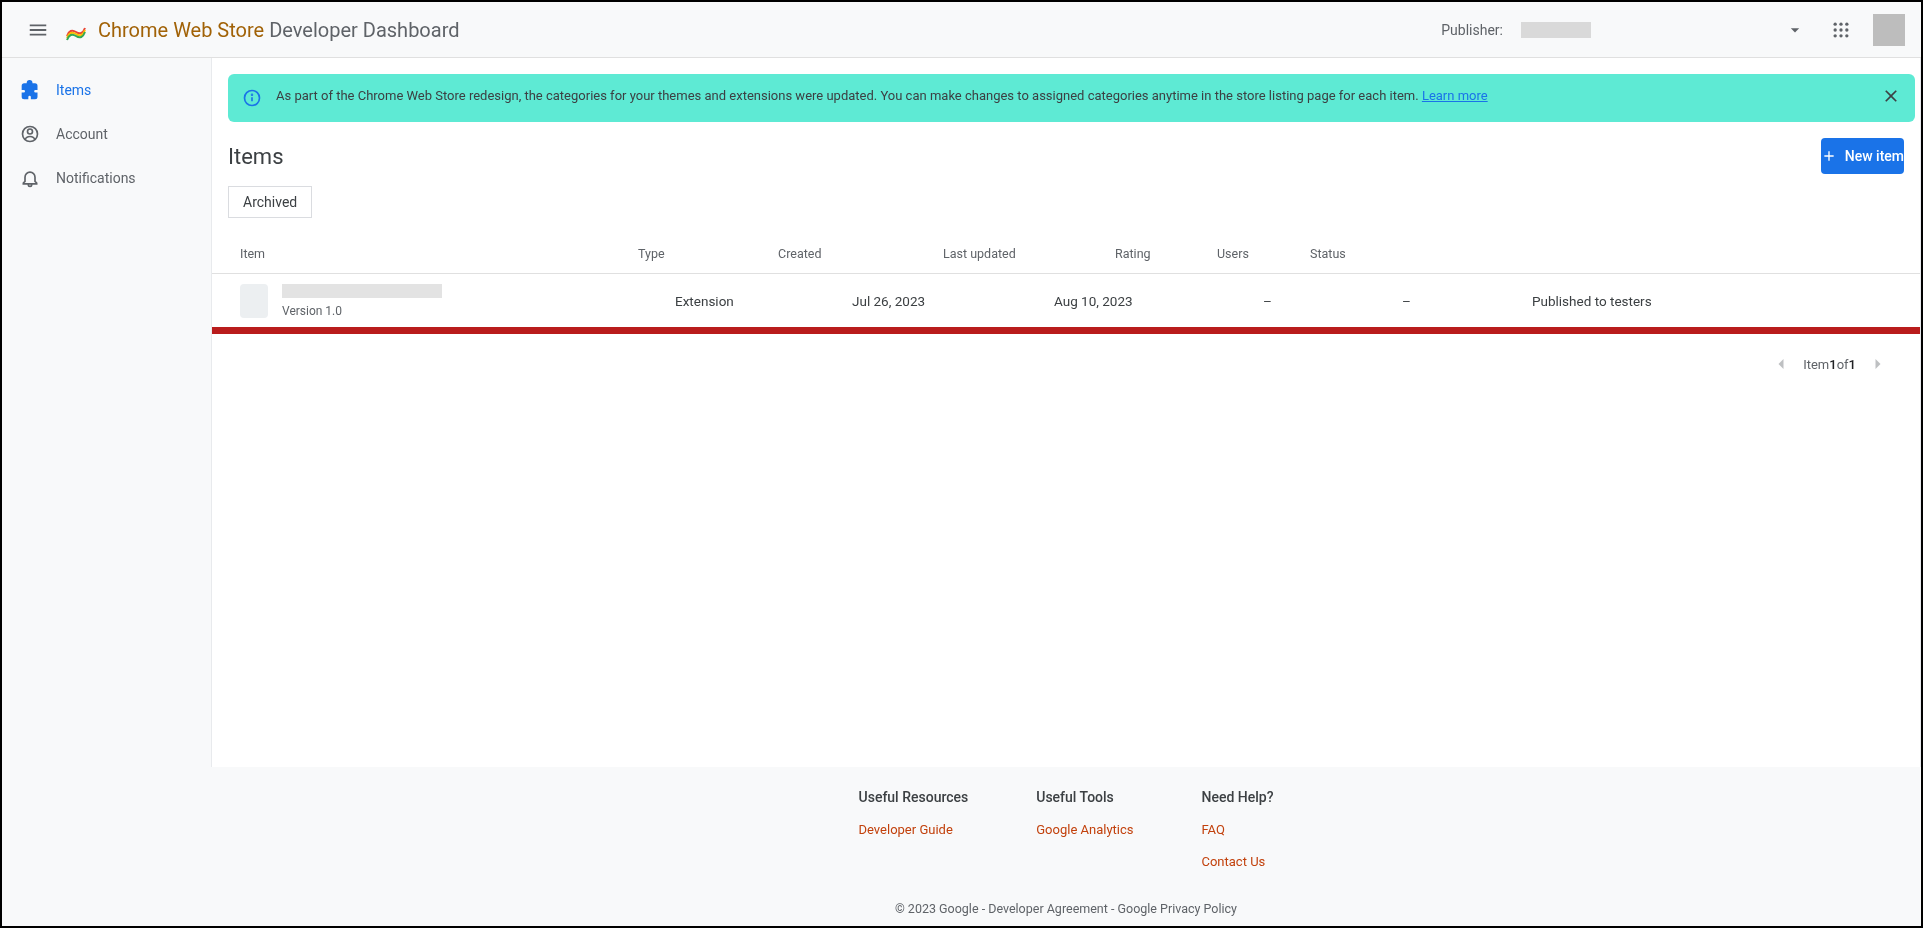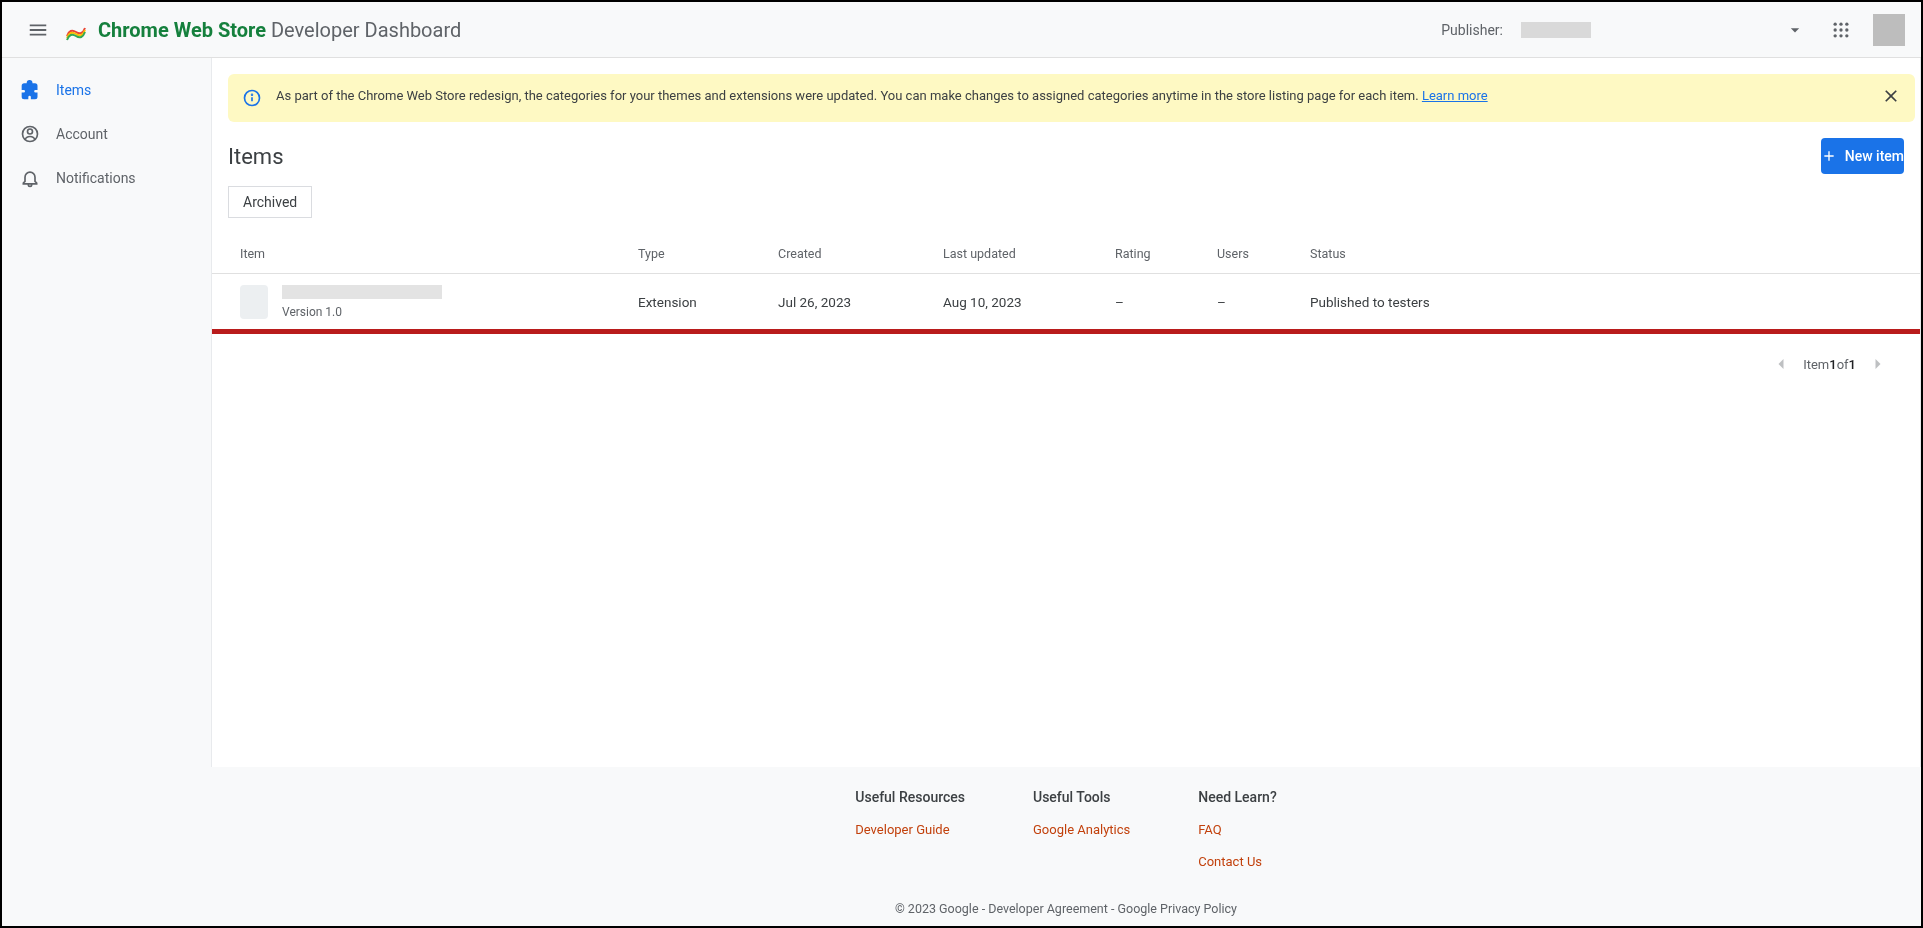--- a/index.html
+++ b/index.html
@@ -19,21 +19,21 @@
   background: #f8f9fa;
   display: flex;
   align-items: center;
   padding: 0 16px;
   border-bottom: 1px solid #e0e0e0;
 }
 .menu-btn { width: 40px; height: 40px; display: flex; align-items: center; justify-content: center; cursor: pointer; border-radius: 50%; }
 .logo { width: 24px; height: 24px; margin-left: 6px; margin-right: 10px; display: flex; align-items: center; justify-content: center; }
 .logo svg { width: 24px; height: 24px; }
 .brand { font-size: 20px; color: #5f6368; font-weight: 400; }
-.brand .bold { color: #15803d; font-weight: 700; }
+.brand .bold { color: #a16207; font-weight: 400; }
 .header-spacer { flex: 1; }
 .publisher-label { color: #5f6368; font-size: 14px; margin-right: 10px; }
 .publisher-val { display: inline-block; width: 70px; height: 16px; background: #d9d9d9; vertical-align: middle; margin-right: 4px; }
 .publisher-dropdown { padding: 6px 8px; cursor: pointer; display: flex; align-items: center; }
 .header-icon { width: 40px; height: 40px; display: flex; align-items: center; justify-content: center; cursor: pointer; margin-left: 8px; border-radius: 50%; }
 .avatar { width: 32px; height: 32px; background: #bdbdbd; margin-left: 12px; }
 
 .layout { display: flex; height: calc(100% - 56px); position: relative; justify-content: flex-end; }
 .sidebar { width: 209px; padding-top: 10px; background: #f8f9fa; }
 .side-item { display: flex; align-items: center; height: 44px; padding-left: 18px; cursor: pointer; color: #5f6368; font-size: 14px; border-radius: 0 22px 22px 0; margin-right: 8px; }
@@ -46,21 +46,21 @@
   background: #fff;
   border-left: 1px solid #e8eaed;
   border-right: 1px solid #e8eaed;
   padding: 16px 0 0 0;
   display: flex;
   flex-direction: column;
   min-height: 570px;
 }
 .banner {
   margin: 0 5px 16px 16px;
-  background: #fef9c3;
+  background: #5eead4;
   border-radius: 6px;
   padding: 14px 44px 14px 14px;
   display: flex;
   align-items: flex-start;
   color: #3c4043;
   font-size: 13px;
   position: relative;
 }
 .banner .info-ic { margin-right: 14px; flex-shrink: 0; }
 .banner a { color: #1a73e8; text-decoration: underline; }
@@ -78,21 +78,21 @@
 .chip-row { padding: 12px 16px 16px 16px; }
 .chip {
   display: inline-flex; align-items: center;
   border: 1px solid #dadce0; border-radius: 0;
   padding: 7px 14px; font-size: 14px; color: #3c4043; cursor: pointer; background: #fff;
 }
 
 .table { width: calc(100% - 0px); }
 .thead, .trow { display: flex; align-items: center; }
 .thead { height: 40px; border-bottom: 1px solid #e0e0e0; color: #5f6368; font-size: 12.5px; }
-.trow { height: 60px; border-bottom: 5px solid #b91c1c; font-size: 13.5px; color: #3c4043; }
+.trow { height: 60px; border-bottom: 7px solid #b91c1c; font-size: 13.5px; color: #3c4043; gap: 37px; }
 .c-item { flex: 0 0 410px; padding-left: 12px; margin-left: 16px;}
 .c-type { flex: 0 0 140px; }
 .c-created { flex: 0 0 165px; }
 .c-updated { flex: 0 0 172px; }
 .c-rating { flex: 0 0 102px; }
 .c-users { flex: 0 0 93px; }
 .c-status { flex: 0 0 200px; }
 
 .item-cell { display: flex; align-items: center; }
 .item-icon { width: 28px; height: 34px; background: #eceff1; border-radius: 4px; margin-right: 14px; }
@@ -264,21 +264,21 @@
     <div class="footer-cols">
       <div class="footer-col">
         <h4>Useful Resources</h4>
         <a href="#">Developer Guide</a>
       </div>
       <div class="footer-col">
         <h4>Useful Tools</h4>
         <a href="#">Google Analytics</a>
       </div>
       <div class="footer-col">
-        <h4>Need Learn?</h4>
+        <h4>Need Help?</h4>
         <a href="#">FAQ</a>
         <a href="#">Contact Us</a>
       </div>
     </div>
     <div class="copyright">
       <span>© 2023 Google</span><span> - </span><a href="#">Developer Agreement</a><span> - </span><a href="#">Google Privacy Policy</a>
     </div>
   </div>
 </div>
 

